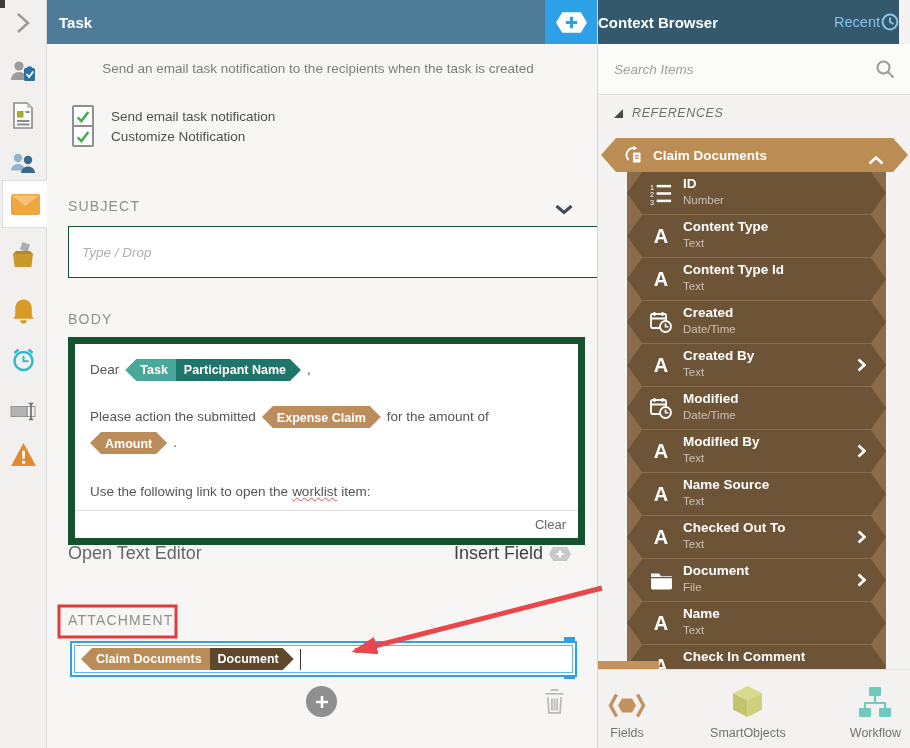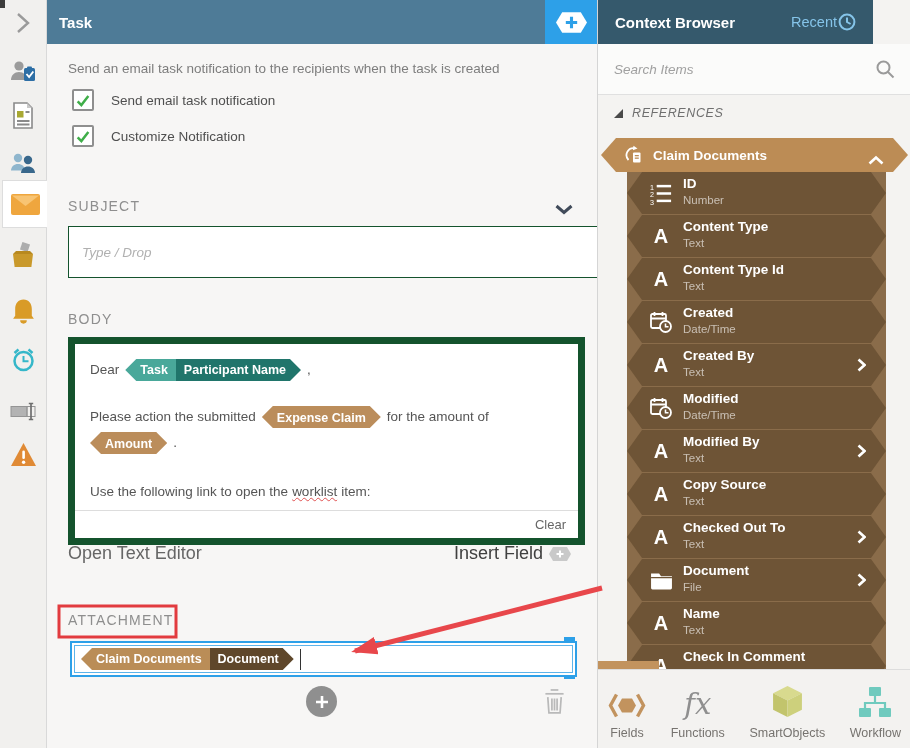--- a/index.html
+++ b/index.html
@@ -7,21 +7,21 @@
   .stage{position:relative;width:910px;height:748px;overflow:hidden;background:#f7f6f5;}
 
   
   .rail{position:absolute;left:0;top:0;width:46px;height:748px;background:#f1f0ee;border-right:1px solid #d9d9d9;z-index:3;}
   .rail-notch{position:absolute;left:0;top:0;width:5px;height:8px;background:#3c3c3c;}
   .rail-collapse{position:absolute;left:0;top:8px;width:46px;height:30px;display:flex;align-items:center;justify-content:center;color:#9a9a9a;}
   .rail-item{position:absolute;left:0;width:46px;height:34px;display:flex;align-items:center;justify-content:center;}
   .rail-item.selected{left:2px;width:45px;height:48px;background:#fff;border:1px solid #ddd;border-right:none;box-sizing:border-box;}
 
   
-  .main{position:absolute;left:46px;top:0;width:551px;height:748px;background:#f7f6f5;}
+  .main{position:absolute;left:46px;top:0;width:551px;height:748px;background:#f7f6f5;text-align:center;}
   .main-header{position:absolute;left:0;top:0;width:551px;height:44px;background:#4e7b97;display:flex;align-items:center;}
   .main-title{color:#fff;font-size:15px;font-weight:600;margin-left:13px;}
   .header-add-btn{position:absolute;right:0;top:0;width:52px;height:44px;background:#2da0e8;display:flex;align-items:center;justify-content:center;cursor:pointer;}
   .desc{position:absolute;left:22px;top:61px;width:500px;font-size:13.5px;color:#7d7d7d;}
   .cb-row{position:absolute;left:26px;display:flex;align-items:center;gap:17px;}
   .cb-box{width:18px;height:18px;background:#fff;border:2px solid #8f8f8f;border-radius:2px;display:flex;align-items:center;justify-content:center;}
   .cb-label{font-size:13.5px;color:#4f4f4f;}
   .section-label{position:absolute;left:22px;font-size:14px;color:#8e8e8e;letter-spacing:1.2px;}
   .subject-chevron{position:absolute;left:509px;top:201px;}
   .text-input{position:absolute;left:22px;width:503px;height:34px;background:#fff;border:1px solid #14532d;font-style:italic;font-size:13.5px;color:#b0b0b0;padding:8px 13px;box-sizing:content-box;display:flex;align-items:center;}
@@ -40,21 +40,21 @@
   .editor-row{position:absolute;left:22px;top:543px;width:503px;display:flex;justify-content:space-between;align-items:center;font-size:18px;color:#666;}
   .insert-field{display:flex;align-items:center;gap:6px;color:#404040;}
   .attach-input{position:absolute;left:24px;top:641px;width:494px;height:32px;background:#fff;border:2px solid #2da0e8;box-shadow:inset 0 0 0 2px #fff, inset 0 0 0 3px #5db4ea;display:flex;align-items:center;padding-left:9px;}
   .attach-handle{position:absolute;left:518px;top:637px;width:11px;height:42px;background:#2da0e8;}
   .caret{width:1.5px;height:21px;background:#333;margin-left:6px;}
   .plus-btn{position:absolute;left:260px;top:686px;width:31px;height:31px;border-radius:50%;background:#8f8f8f;display:flex;align-items:center;justify-content:center;cursor:pointer;}
   .trash-btn{position:absolute;left:497px;top:687px;cursor:pointer;}
 
   
   .ctx{position:absolute;left:597px;top:0;width:313px;height:748px;background:#f4f3f1;border-left:1px solid #d5d5d5;box-sizing:border-box;}
-  .ctx-header{position:absolute;left:0;top:0;width:275px;height:44px;background:#35596c;display:flex;align-items:center;justify-content:space-between;padding:0 17px;box-sizing:border-box;}
+  .ctx-header{position:absolute;left:0;top:0;width:301px;height:44px;background:#35596c;display:flex;align-items:center;justify-content:space-between;padding:0 0;box-sizing:border-box;}
   .ctx-title{color:#fff;font-size:15px;font-weight:600;}
   .ctx-recent{display:flex;align-items:center;gap:1px;color:#85c4e9;font-size:14.5px;cursor:pointer;}
   .ctx-search{position:absolute;left:0;top:44px;width:313px;height:51px;background:#fbfbfa;border-bottom:1px solid #e0e0e0;display:flex;align-items:center;justify-content:space-between;padding:0 16px;box-sizing:border-box;}
   .ctx-search-ph{font-style:italic;font-size:13.5px;color:#a0a0a0;}
   .refs-row{position:absolute;left:16px;top:106px;display:flex;align-items:center;gap:9px;font-size:12.5px;color:#6f6f6f;letter-spacing:.6px;font-style:italic;}
   .group-header{position:absolute;left:3px;top:138px;width:307px;height:34px;background:#bc8c55;clip-path:polygon(15px 0,calc(100% - 15px) 0,100% 50%,calc(100% - 15px) 100%,15px 100%,0 50%);display:flex;align-items:center;cursor:pointer;}
   .group-title{color:#fff;font-size:13.5px;font-weight:700;margin-left:9px;}
   .group-chevron{position:absolute;right:24px;top:13px;}
   .group-icon{margin-left:23px;display:flex;}
   .ctx-column{position:absolute;left:29px;top:172px;width:259px;height:497px;background:#8a6c4a;overflow:hidden;}
@@ -159,21 +159,21 @@
       <div class="header-add-btn">
         <svg width="31" height="21" viewBox="0 0 30 20">
             <polygon points="6,0 24,0 30,10 24,20 6,20 0,10" fill="#fff"></polygon>
             <path d="M15 4.5v11M9.5 10h11" stroke="#2da0e8" stroke-width="3"></path>
           </svg>
       </div>
     </div>
 
     <div class="desc">Send an email task notification to the recipients when the task is created</div>
 
-    <div class="cb-row" style="top:89px">
+    <div class="cb-row" style="top:105px">
       <span class="cb-box">
         <svg width="14" height="13" viewBox="0 0 17 14">
             <path d="M2 8l4.5 4.5L15 1.5" stroke="#3fae49" stroke-width="3" fill="none"></path>
           </svg>
       </span>
       <span class="cb-label">Send email task notification</span>
     </div>
     <div class="cb-row" style="top:125px">
       <span class="cb-box">
         <svg width="14" height="13" viewBox="0 0 17 14">
@@ -389,21 +389,21 @@
     <span class="chev">
       <svg width="9" height="14" viewBox="0 0 9 14">
               <path d="M1.5 1.5l6 5.5-6 5.5" stroke="#fff" stroke-width="2.6" fill="none"></path>
             </svg>
     </span>
   </div>
         <div class="ctx-item">
     <span class="icon">
             <span class="a-glyph">A</span>
           </span>
-    <span class="name">Copy Source</span>
+    <span class="name">Name Source</span>
     <span class="type">Text</span>
 
   </div>
         <div class="ctx-item">
     <span class="icon">
             <span class="a-glyph">A</span>
           </span>
     <span class="name">Checked Out To</span>
     <span class="type">Text</span>
     <span class="chev">
@@ -448,24 +448,20 @@
     <div class="ctx-scrollbar"></div>
 
     <div class="ctx-toolbar">
       <div class="tool-cell">
         <svg width="38" height="27" viewBox="0 0 38 27">
             <path d="M8.5 2.5L2.5 13.5l6 11" stroke="#c2935e" stroke-width="3.4" fill="none"></path>
             <path d="M29.5 2.5l6 11-6 11" stroke="#c2935e" stroke-width="3.4" fill="none"></path>
             <polygon points="14,6.5 24,6.5 28,13.5 24,20.5 14,20.5 10,13.5" fill="#c2935e"></polygon>
           </svg>
         <span class="tool-label">Fields</span>
-      </div>
-      <div class="tool-cell">
-        <span class="fx-glyph">fx</span>
-        <span class="tool-label">Functions</span>
       </div>
       <div class="tool-cell">
         <svg width="35" height="35" viewBox="0 0 34 34">
             <polygon points="17,2 31,9 17,16 3,9" fill="#d8da8e"></polygon>
             <polygon points="3,9 17,16 17,32 3,25" fill="#c2c46c"></polygon>
             <polygon points="31,9 17,16 17,32 31,25" fill="#cdd07c"></polygon>
           </svg>
         <span class="tool-label">SmartObjects</span>
       </div>
       <div class="tool-cell">

